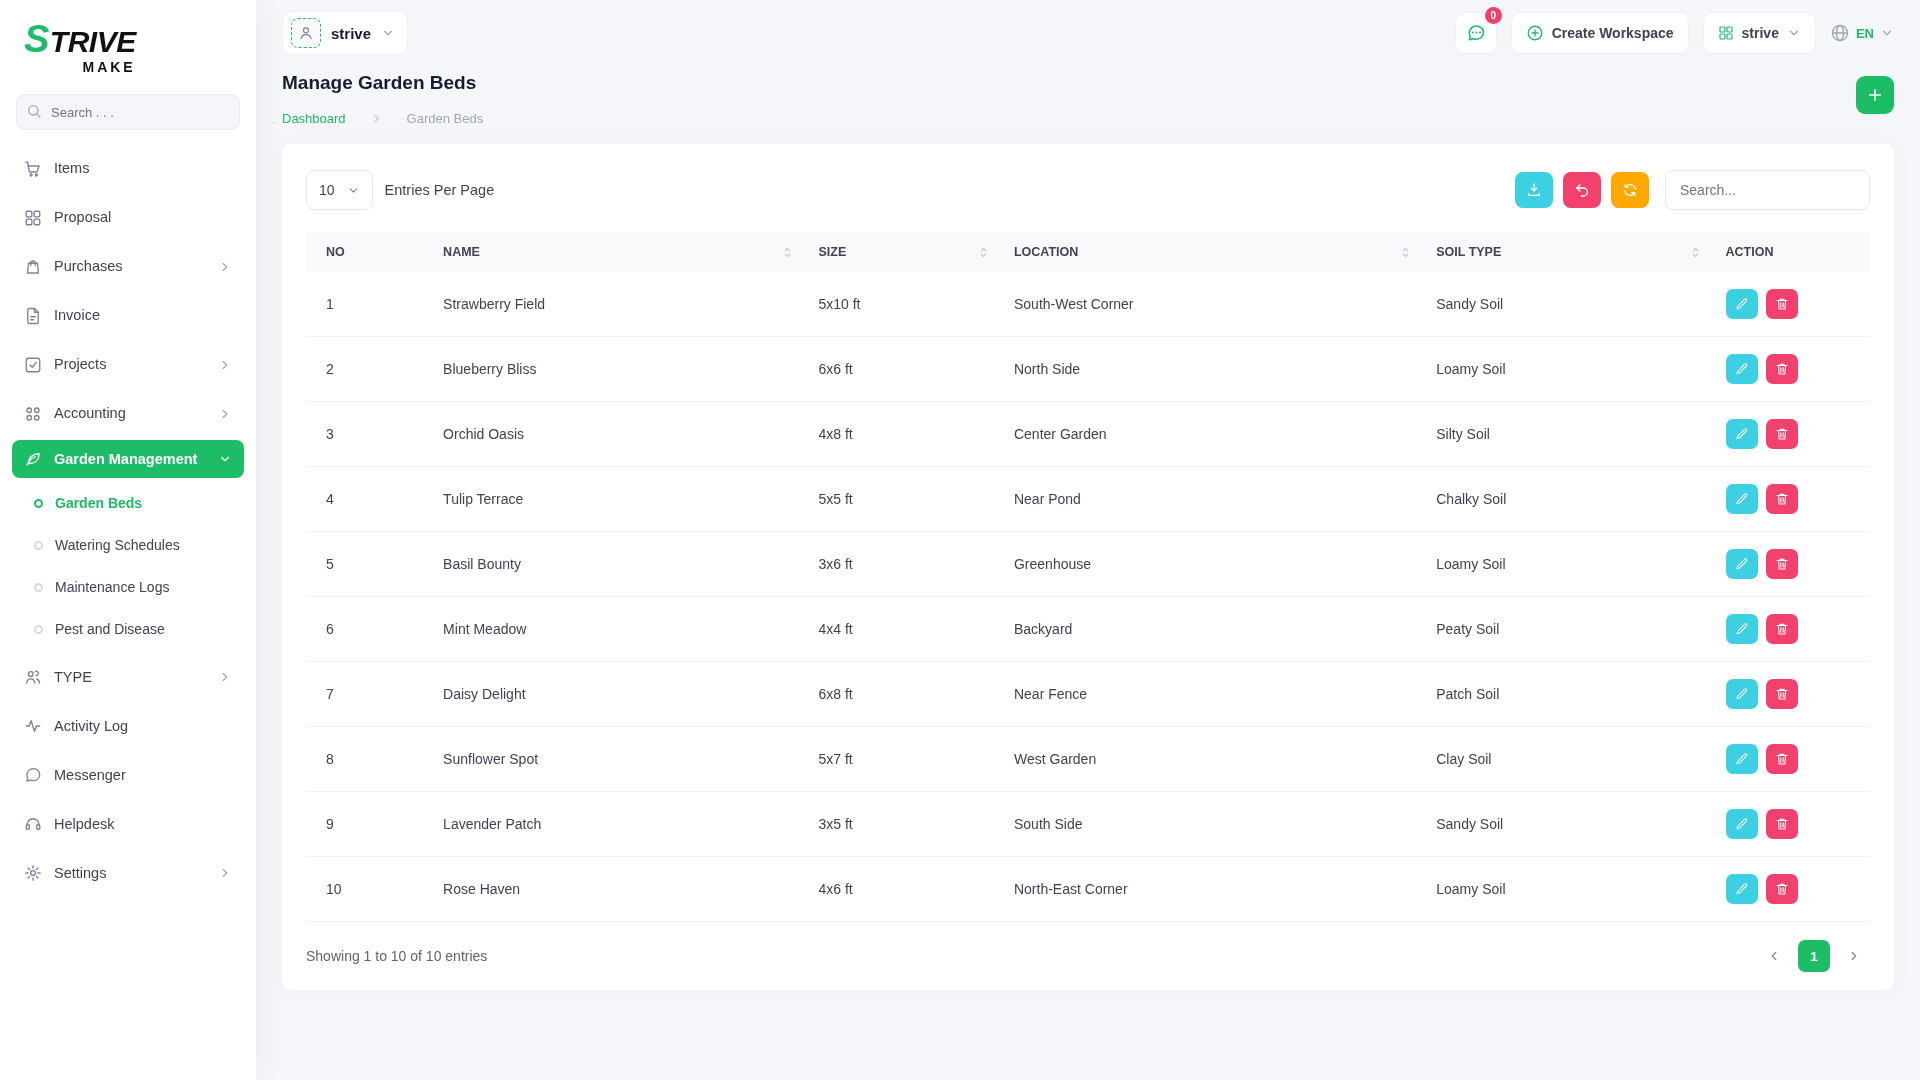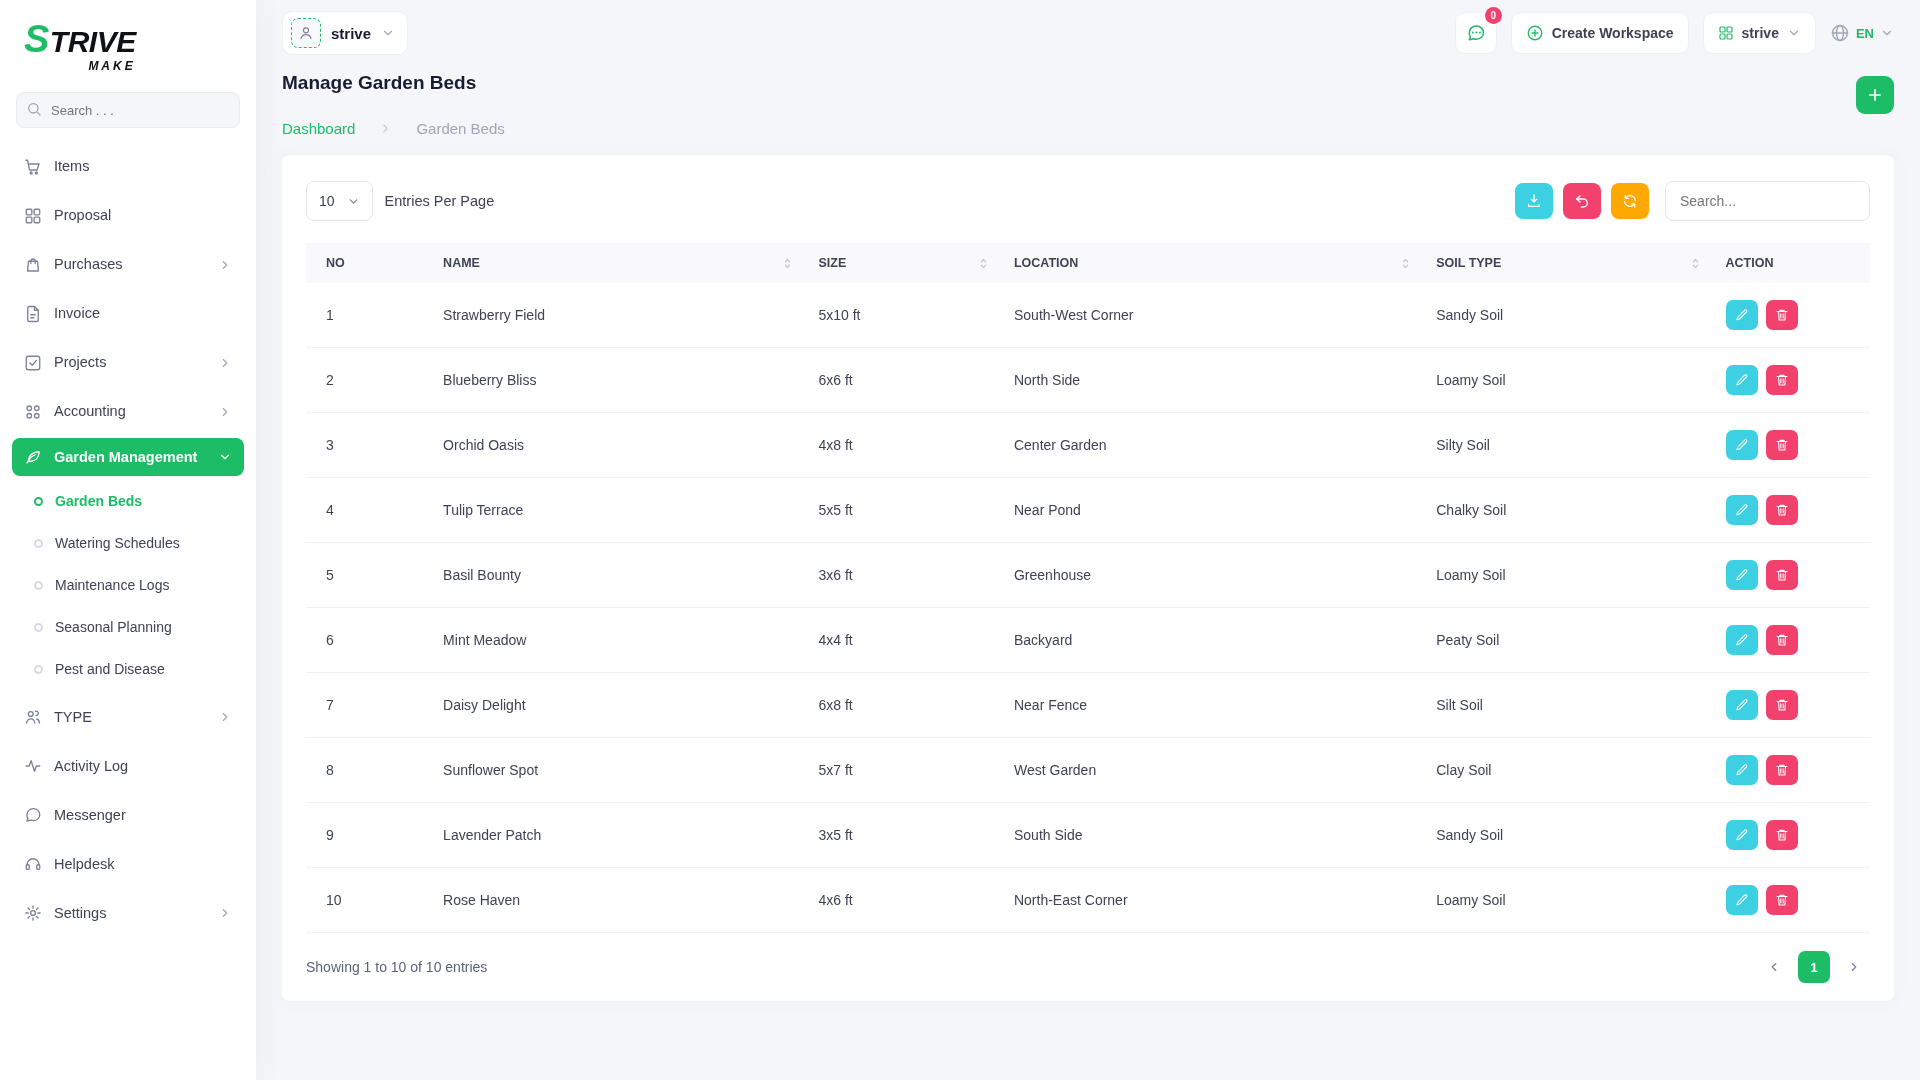--- a/index.html
+++ b/index.html
@@ -9,21 +9,21 @@
   *{box-sizing:border-box}
   body{width:1920px;height:1080px;margin:0;background:var(--bg);font-family:"Liberation Sans",sans-serif;overflow:hidden}
   .app{display:flex;height:100%}
 
   
   .sidebar{width:256px;min-width:256px;background:#fff;height:100%;box-shadow:0 0 30px rgba(56,71,109,.06);display:flex;flex-direction:column}
   .logo-wrap{padding:20px 24px 10px}
   .logo-inner{display:inline-block}
   .logo-line{font-style:italic;font-weight:800;font-size:30px;letter-spacing:-.5px;color:#0f1115;line-height:1;white-space:nowrap}
   .logo-s{color:var(--primary);font-size:38px;margin-right:1px}
-  .tagline{text-align:right;font-size:12px;letter-spacing:3px;font-weight:700;font-style:italic;color:#0f1115;margin-top:1px}
+  .tagline{text-align:right;font-size:14px;letter-spacing:3px;font-weight:700;color:#0f1115;margin-top:1px}
   .side-search{margin:8px 16px 12px;position:relative}
   .side-search input{width:100%;height:36px;background:#f5f6fa;border:1px solid #e9ebf1;border-radius:8px;padding:0 10px 0 34px;font-size:13px;color:var(--gray);font-family:"Liberation Sans",sans-serif;outline:none}
   .side-search .mag{position:absolute;left:10px;top:9px;color:var(--muted)}
   .nav{flex:1;padding:2px 12px 12px;overflow:hidden}
   .nav-item{display:flex;align-items:center;gap:12px;padding:0 12px;height:49px;border-radius:8px;color:#3f4254;font-size:14.5px;cursor:pointer}
   .nav-item .ico{color:#7e8299;display:flex}
   .nav-item .chev{margin-left:auto;color:var(--muted);display:flex}
   .nav-label{flex:1;line-height:1.25}
   .nav-item.active{background:var(--primary);color:#fff;font-weight:700;height:auto;padding:10px 12px;margin:2px 0}
   .nav-item.active .ico,.nav-item.active .chev{color:#fff}
@@ -46,21 +46,21 @@
   .chip-btn{display:flex;align-items:center;gap:8px;background:#fff;border:1px solid #eef0f4;height:42px;padding:0 14px;border-radius:10px;font-size:14px;color:#3f4254;font-weight:600;cursor:pointer}
   .chip-btn .g{color:var(--primary);display:flex}
   .chip-btn .chev{color:var(--muted);display:flex}
   .lang{display:flex;align-items:center;gap:6px;cursor:pointer}
   .lang .globe{color:var(--muted);display:flex}
   .lang-code{color:var(--primary);font-weight:700;font-size:13px}
   .lang .chev{color:var(--muted);display:flex}
 
   .page-head{display:flex;justify-content:space-between;align-items:flex-start;margin-top:6px}
   .page-title{font-size:19px;font-weight:700;color:var(--text);margin:0}
-  .breadcrumb{margin-top:26px;font-size:15px;color:var(--muted);display:flex;gap:24px;align-items:center}
+  .breadcrumb{margin-top:17px;font-size:13px;color:var(--muted);display:flex;gap:24px;align-items:center}
   .bc-link{color:var(--primary);cursor:pointer}
   .bc-sep{color:#c4c8d4;display:flex}
   .add-btn{width:38px;height:38px;border-radius:9px;background:var(--primary);color:#fff;display:flex;align-items:center;justify-content:center;border:none;cursor:pointer;margin-top:4px}
 
   .card{background:#fff;border-radius:8px;margin-top:18px;padding:26px 24px 18px;box-shadow:0 0 20px rgba(76,87,125,.04)}
   .toolbar{display:flex;align-items:center}
   .select-chip{display:flex;align-items:center;gap:12px;border:1px solid var(--border);border-radius:8px;height:40px;padding:0 12px;font-size:14px;color:#3f4254;background:#fff;cursor:pointer}
   .select-chip .chev{color:#7e8299;display:flex}
   .toolbar-label{margin-left:12px;font-size:14.5px;color:#3f4254}
   .toolbar-right{margin-left:auto;display:flex;gap:10px;align-items:center}
@@ -372,24 +372,20 @@
         <div class="sub-item">
           <span class="dot"></span>
           <span>Watering Schedules</span>
         </div>
         <div class="sub-item">
           <span class="dot"></span>
           <span>Maintenance Logs</span>
         </div>
         <div class="sub-item">
           <span class="dot"></span>
-          <span>Seasonal Planning</span>
-        </div>
-        <div class="sub-item">
-          <span class="dot"></span>
           <span>Pest and Disease</span>
         </div>
       </div>
 
       <div class="nav-item">
         <span class="ico">
             <svg class="i18">
               <use href="#i-users"></use>
             </svg>
           </span>
@@ -734,21 +730,21 @@
                     </svg>
                   </button>
                 </div>
               </td>
           </tr>
           <tr>
             <td>7</td>
             <td>Daisy Delight</td>
             <td>6x8 ft</td>
             <td>Near Fence</td>
-            <td>Silt Soil</td>
+            <td>Patch Soil</td>
             <td>
                 <div class="actions">
                   <button class="row-btn row-edit">
                     <svg class="i14">
                       <use href="#i-pencil"></use>
                     </svg>
                   </button>
                   <button class="row-btn row-del">
                     <svg class="i14">
                       <use href="#i-trash"></use>

